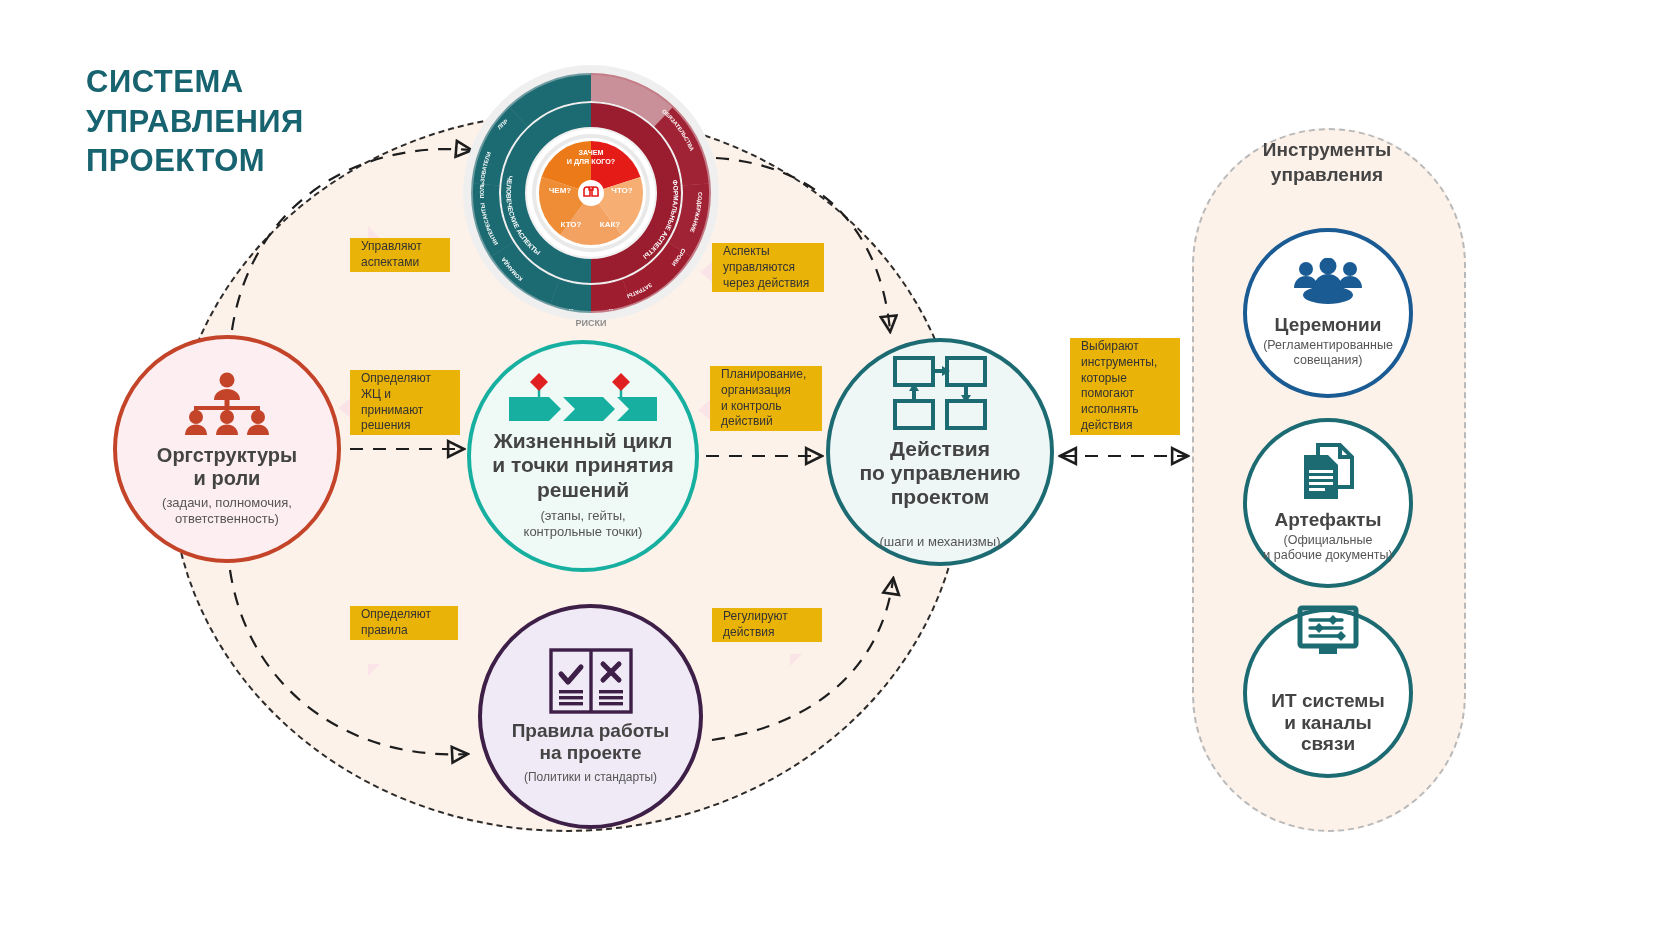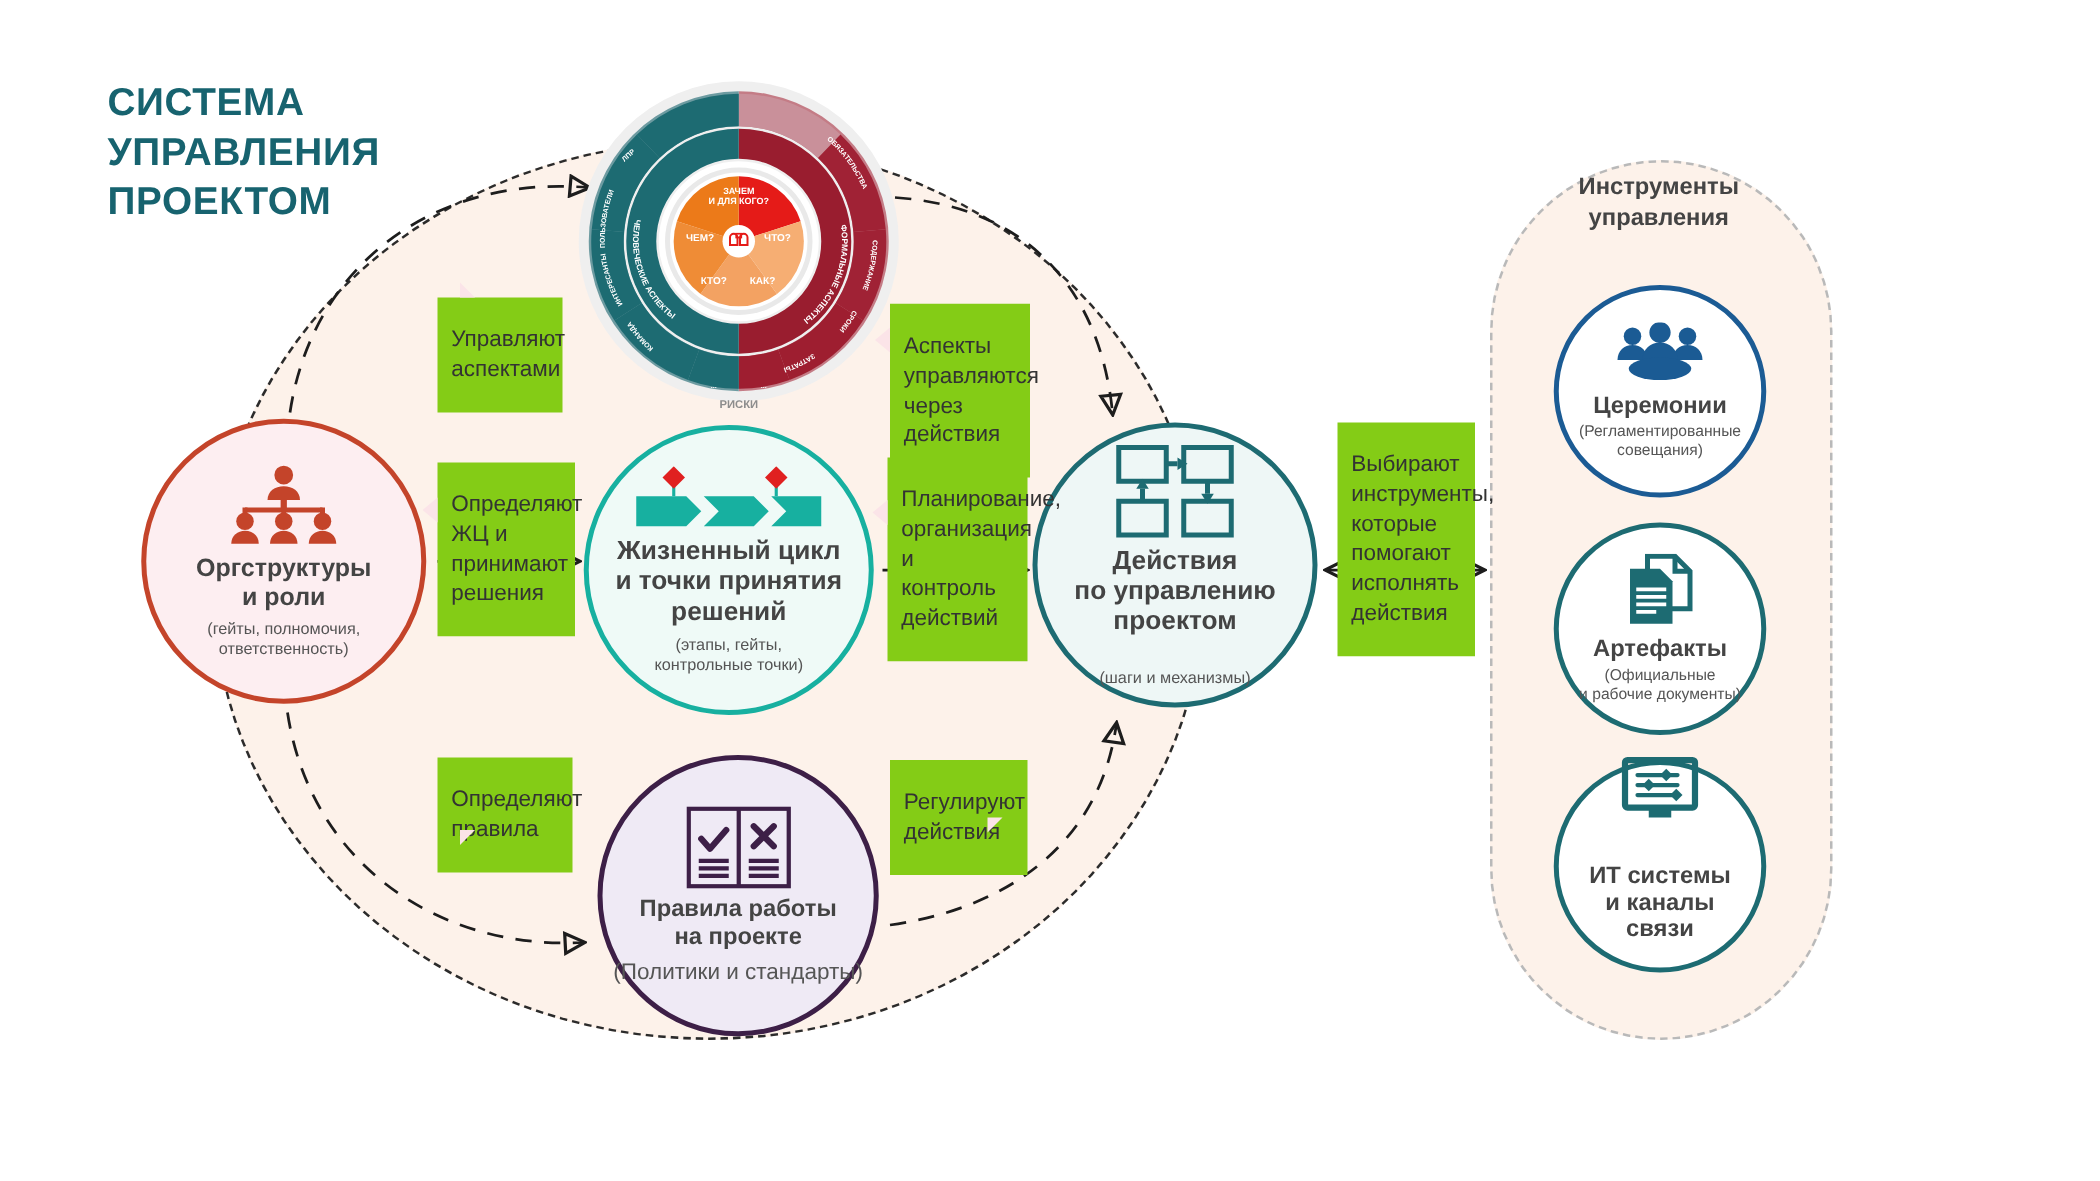--- a/index.html
+++ b/index.html
@@ -78,39 +78,39 @@
   #node-actions .n-title{font-size:21px;}
   #node-actions .n-sub{font-size:13px;margin-top:24px;}
 
   
   #node-rules{
     left:478px;top:604px;width:225px;height:225px;
     background:#efeaf5;border:4px solid #3d1f47;
   }
   #node-rules .n-icon{margin-bottom:6px;}
   #node-rules .n-title{font-size:19px;}
-  #node-rules .n-sub{font-size:18px;margin-top:6px;}
+  #node-rules .n-sub{font-size:12px;margin-top:6px;}
 
   
   .tool{
     position:absolute;border-radius:50%;background:#ffffff;
     display:flex;flex-direction:column;align-items:center;justify-content:center;
     text-align:center;box-sizing:border-box;
   }
   .tool .t-title{font-weight:700;font-size:19px;color:#444;line-height:1.15;white-space:pre-line;}
   .tool .t-sub{font-size:12.5px;color:#555;line-height:1.2;margin-top:3px;white-space:pre-line;}
   .tool .t-icon{margin-bottom:8px;display:flex;align-items:center;justify-content:center;}
   #tool-ceremonies{left:1243px;top:228px;width:170px;height:170px;border:4px solid #1b5b94;}
   #tool-artifacts{left:1243px;top:418px;width:170px;height:170px;border:4px solid #1d6b72;}
   #tool-it{left:1243px;top:608px;width:170px;height:170px;border:4px solid #1d6b72;gap:23px;}
 
   
   .callout{
-    position:absolute;background:#84cc16;color:#333;
-    font-size:18px;line-height:1.32;padding:22px 11px;box-sizing:border-box;
+    position:absolute;background:#eab308;color:#333;
+    font-size:12px;line-height:1.32;padding:1px 11px;box-sizing:border-box;
     white-space:pre-line;
   }
   #callout-aspects{left:350px;top:238px;width:100px;}
   #callout-lifecycle{left:350px;top:370px;width:110px;}
   #callout-rules{left:350px;top:606px;width:108px;}
   #callout-aspects-actions{left:712px;top:243px;width:112px;}
   #callout-planning{left:710px;top:366px;width:112px;}
   #callout-regulate{left:712px;top:608px;width:110px;}
   #callout-tools{left:1070px;top:338px;width:110px;}
 
@@ -272,21 +272,21 @@
           <rect x="40.5" y="28" width="5" height="8"></rect>
           <rect x="12" y="34" width="62" height="4"></rect>
           <rect x="10" y="34" width="4" height="9"></rect>
           <rect x="41" y="34" width="4" height="9"></rect>
           <rect x="72" y="34" width="4" height="9"></rect>
         </g>
       </svg>
     </div>
     <div class="n-title">Оргструктуры
 и роли</div>
-    <div class="n-sub">(гейты, полномочия,
+    <div class="n-sub">(задачи, полномочия,
 ответственность)</div>
   </div>
 
   <div class="node" id="node-lifecycle">
     <div class="n-icon">
       <svg width="156" height="52" viewBox="0 0 156 52" aria-hidden="true">
         <g fill="#17b0a0">
           <path d="M4 24h40l12 12-12 12H4z"></path>
           <path d="M58 24h40l12 12-12 12H58l12-12z"></path>
           <path d="M112 24h40v24h-40l12-12z"></path>

